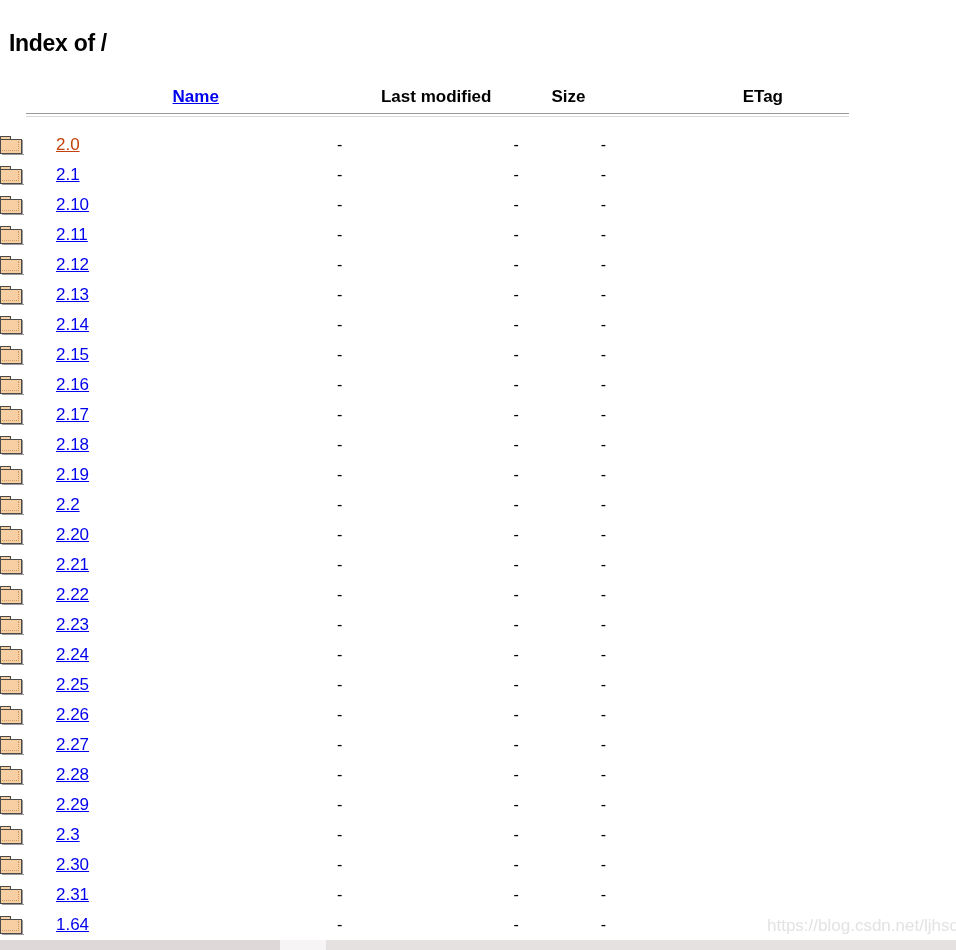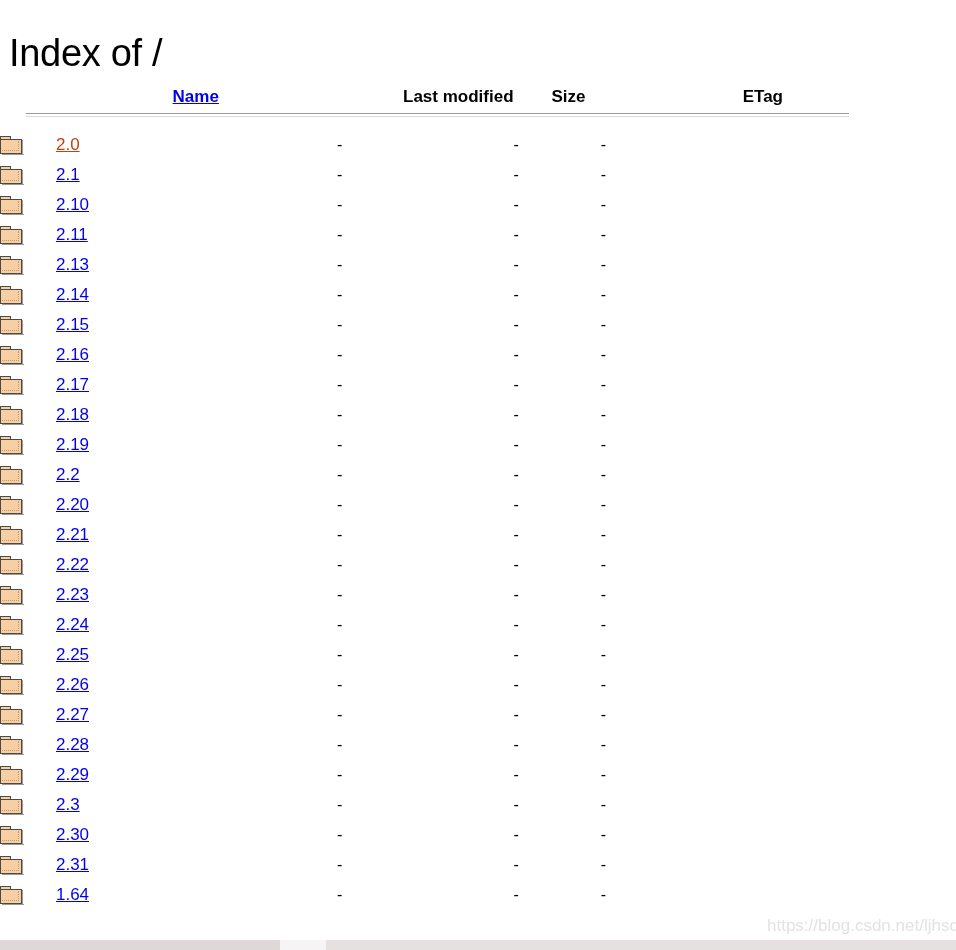--- a/index.html
+++ b/index.html
@@ -14,22 +14,22 @@
     overflow: hidden;
     font-family: "Liberation Sans", sans-serif;
     position: relative;
   }
 
   
   .page-title {
     position: absolute;
     left: 9px;
     top: 6px;
-    font-size: 38px;
-    font-weight: normal;
+    font-size: 23px;
+    font-weight: bold;
     color: #000000;
     letter-spacing: -0.3px;
     line-height: 44px;
     white-space: nowrap;
   }
 
   
   .listing {
     position: absolute;
     left: 0;
@@ -51,21 +51,21 @@
   .col-etag      { width: 316px; }
 
   .head-row th {
     height: 33px;
     font-size: 17px;
     font-weight: bold;
     color: #000000;
     text-align: left;
   }
   .head-row .th-name   { text-align: right; padding-right: 118px; }
-  .head-row .th-mod    { text-align: right;  padding-left: 22px; margin-top: 24px; }
+  .head-row .th-mod    { text-align: center;  padding-left: 22px; margin-top: 24px; }
   .head-row .th-size   { text-align: left;  padding-left: 38px; }
   .head-row .th-etag   { text-align: center;  padding-left: 45px; }
 
   .head-link {
     color: #0000ee;
     text-decoration: underline;
     font-weight: bold;
     cursor: pointer;
   }
 
@@ -257,20 +257,27 @@
       </tr>
       <tr class="entry-row">
         <td class="icon-cell"><span class="folder-icon"><span class="tab"></span><span class="body"></span><span class="shadow"></span><span class="shadow-r"></span></span></td>
         <td class="name-cell"><span class="entry-link">2.11</span></td>
         <td class="mod-cell"><span class="dash">-</span></td>
         <td class="size-cell"><span class="dash">-</span></td>
         <td class="etag-cell"><span class="dash">-</span></td>
       </tr>
       <tr class="entry-row">
         <td class="icon-cell"><span class="folder-icon"><span class="tab"></span><span class="body"></span><span class="shadow"></span><span class="shadow-r"></span></span></td>
+        <td class="name-cell"><span class="entry-link">2.12</span></td>
+        <td class="mod-cell"><span class="dash">-</span></td>
+        <td class="size-cell"><span class="dash">-</span></td>
+        <td class="etag-cell"><span class="dash">-</span></td>
+      </tr>
+      <tr class="entry-row">
+        <td class="icon-cell"><span class="folder-icon"><span class="tab"></span><span class="body"></span><span class="shadow"></span><span class="shadow-r"></span></span></td>
         <td class="name-cell"><span class="entry-link">2.13</span></td>
         <td class="mod-cell"><span class="dash">-</span></td>
         <td class="size-cell"><span class="dash">-</span></td>
         <td class="etag-cell"><span class="dash">-</span></td>
       </tr>
       <tr class="entry-row">
         <td class="icon-cell"><span class="folder-icon"><span class="tab"></span><span class="body"></span><span class="shadow"></span><span class="shadow-r"></span></span></td>
         <td class="name-cell"><span class="entry-link">2.14</span></td>
         <td class="mod-cell"><span class="dash">-</span></td>
         <td class="size-cell"><span class="dash">-</span></td>

